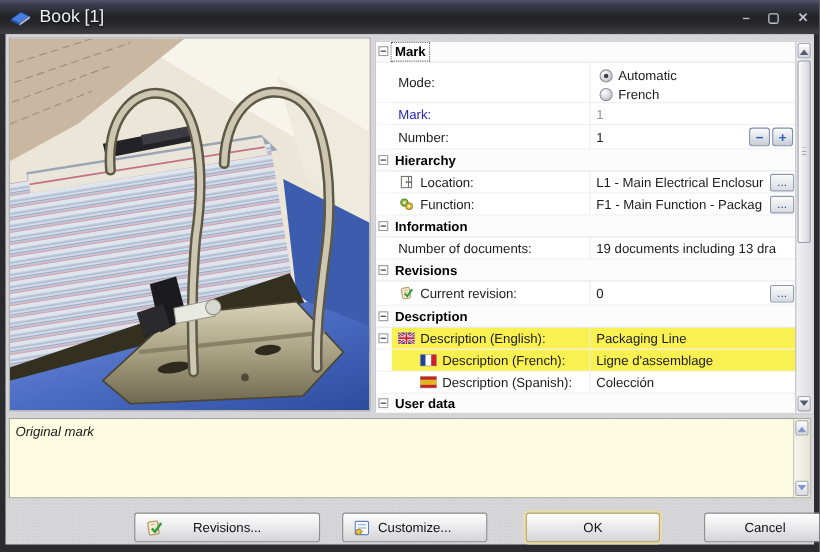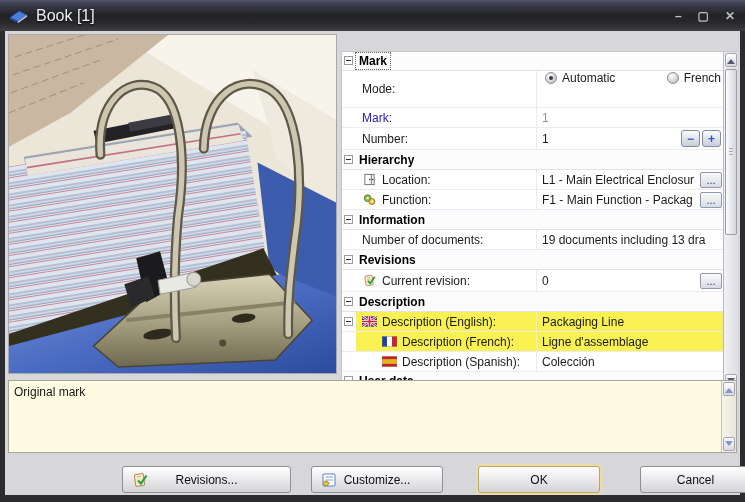--- a/index.html
+++ b/index.html
@@ -18,21 +18,21 @@
   
   .content { position:absolute; left:5px; right:5px; top:31px; bottom:7px; background:#d7d7d9;
     background-image:radial-gradient(circle at 1px 1px, #cccccf 22%, transparent 24%); background-size:3px 3px; }
 
   
   .photo { position:absolute; left:3px; top:3px; width:329px; height:340px; border:1px solid #a9a9ab;
     box-sizing:border-box; background:#e9e2d4; overflow:hidden; }
   .photo svg { display:block; width:100%; height:100%; }
 
   
-  .grid { position:absolute; left:336px; top:20px; width:397px; height:338px; background:#fff;
+  .grid { position:absolute; left:336px; top:6px; width:397px; height:338px; background:#fff;
     border-left:1px solid #c6c6ca; border-top:1px solid #c6c6ca; box-sizing:border-box; overflow:hidden; }
   .grid-rows { position:absolute; left:0; top:0; width:382px; bottom:0; }
   .row { position:relative; display:flex; align-items:stretch; border-bottom:1px solid #ececf0; box-sizing:border-box; background:#fff; }
   .gutter { flex:0 0 14px; position:relative; background:#fff; }
   .expander { position:absolute; left:2px; top:50%; margin-top:-5px; width:9px; height:9px;
     border:1px solid #9a9aa0; background:#fff; box-sizing:border-box; }
   .expander::after { content:""; position:absolute; left:1px; right:1px; top:3px; height:1px; background:#2e2e34; }
   .section { background:#fcfcfd; border-bottom:1px solid #e2e2e8; align-items:center; }
   .sect-title { font-weight:bold; font-size:12px; color:#000; padding:1px 3px; }
   .sect-title.focus { outline:1px dotted #666; }
@@ -42,21 +42,21 @@
   .value-cell { flex:1 1 auto; position:relative; display:flex; align-items:center; font-size:12px; color:#1b1b1d;
     padding:0 3px 0 5px; overflow:hidden; white-space:nowrap; }
   .hl { background:#f8f151; }
   .blue-label { color:#2222bb; }
   .dim { color:#949496; }
   .ricon { width:15px; height:13px; margin-right:5px; flex:0 0 auto; }
   .ricon svg { display:block; width:100%; height:100%; }
   .pad-r { padding-right:34px; }
 
   
-  .stack { flex-direction:row; align-items:flex-start; justify-content:space-between; gap:3px; padding-left:8px; }
+  .stack { flex-direction:column; align-items:flex-start; justify-content:flex-end; gap:3px; padding-left:8px; }
   .radio-line { display:flex; align-items:center; gap:5px; }
   .radio { width:12px; height:12px; border-radius:50%; border:1px solid #8e8e96; box-sizing:border-box;
     background:radial-gradient(circle at 35% 30%, #ffffff, #d6d6da 55%, #a8a8b0); position:relative; flex:0 0 auto; }
   .radio.selected::after { content:""; position:absolute; left:3px; top:3px; right:3px; bottom:3px; border-radius:50%; background:#3a3a42; }
 
   
   .spin { position:absolute; top:2px; width:19px; height:17px; border:1px solid #7e8ea6; border-radius:3px;
     background:linear-gradient(#fbfbfc,#e2e5ea 48%,#c9cdd6); color:#2b5bbf; font-weight:bold; font-size:12px;
     line-height:14px; text-align:center; padding:0; font-family:inherit; }
   .spin-minus { right:24px; } .spin-plus { right:3px; }
@@ -76,21 +76,21 @@
   .notes-sb .tri-up { border-bottom-color:#8494cc; }
   .notes-sb .tri-down { border-top-color:#8494cc; }
   .sb-thumb { position:absolute; left:1px; right:1px; top:17px; height:166px;
     background:linear-gradient(to right,#fdfdfe,#d4d4dc); border:1px solid #9a9aa6; border-radius:2px; box-sizing:border-box; }
   .sb-thumb::after { content:""; position:absolute; left:3px; right:3px; top:50%; height:8px; margin-top:-4px;
     background:repeating-linear-gradient(#a8a8b4 0 1px, transparent 1px 3px); }
 
   
   .notes { position:absolute; left:3px; top:349px; width:729px; height:73px; background:#fdfce2;
     border:1px solid #a6a69e; box-sizing:border-box; }
-  .notes-text { position:absolute; left:5px; top:4px; right:20px; font-size:12px; color:#161616; }
+  .notes-text { position:absolute; left:5px; top:4px; right:20px; font-size:12px; color:#161616;font-style:italic; }
   .notes .vscroll { background:linear-gradient(to right,#f5f5ec,#e6e6da); border-left:1px solid #c4c4b8; }
 
   
   .btn { position:absolute; top:435px; height:27px; border:1px solid #8f8f93; border-radius:3px;
     background:linear-gradient(#fefefe,#ececee 45%,#d4d4d8);
     font-size:12px; color:#101010; display:flex; align-items:center; justify-content:center;
     box-sizing:border-box; font-family:inherit; padding:10px; }
   .btn .bicon { position:absolute; left:9px; top:5px; width:16px; height:16px; }
   .btn-revisions { left:117px; width:169px; }
   .btn-customize { left:306px; width:132px; }

